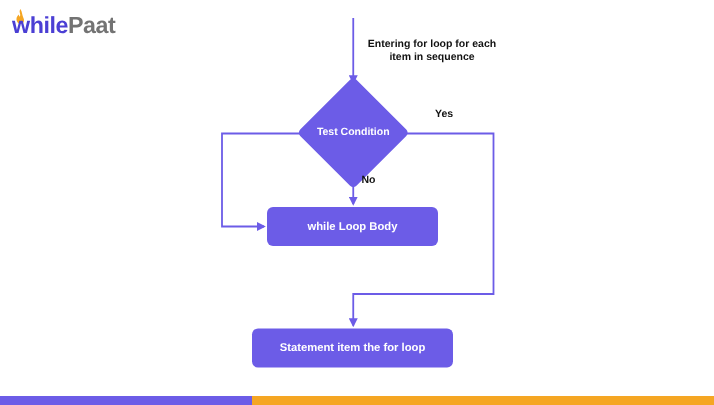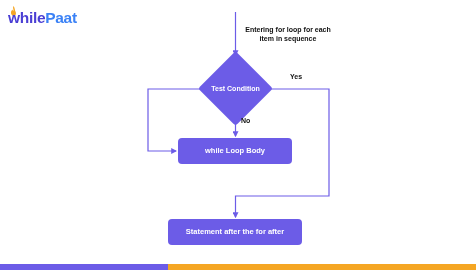--- a/index.html
+++ b/index.html
@@ -32,21 +32,21 @@
     position: absolute;
     left: 0px;
     top: 3px;
     font-size: 15.5px;
     font-weight: bold;
     letter-spacing: -0.3px;
     color: #4b3fd4;
     white-space: nowrap;
   }
   .logo-text .tail {
-    color: #3b82f6;
+    color: #737373;
   }
   .logo-flame {
     position: absolute;
     left: 1px;
     top: 0px;
     width: 9px;
     height: 12px;
   }
   
   .diagram {
@@ -211,21 +211,21 @@
 
     <div class="caption" id="caption-entering">Entering for loop for each item in sequence</div>
 
     <div class="diamond-wrap">
       <div class="diamond-shape"></div>
       <div class="diamond-label">Test Condition</div>
     </div>
 
     <div class="node rect" id="node-while-body">while Loop Body</div>
 
-    <div class="node rect" id="node-statement">Statement after the for after</div>
+    <div class="node rect" id="node-statement">Statement item the for loop</div>
 
     <div class="edge-label" id="label-yes">Yes</div>
     <div class="edge-label" id="label-no">No</div>
   </div>
 
   <div class="bottom-bars">
     <div class="bar-purple"></div>
     <div class="bar-orange"></div>
   </div>
 

